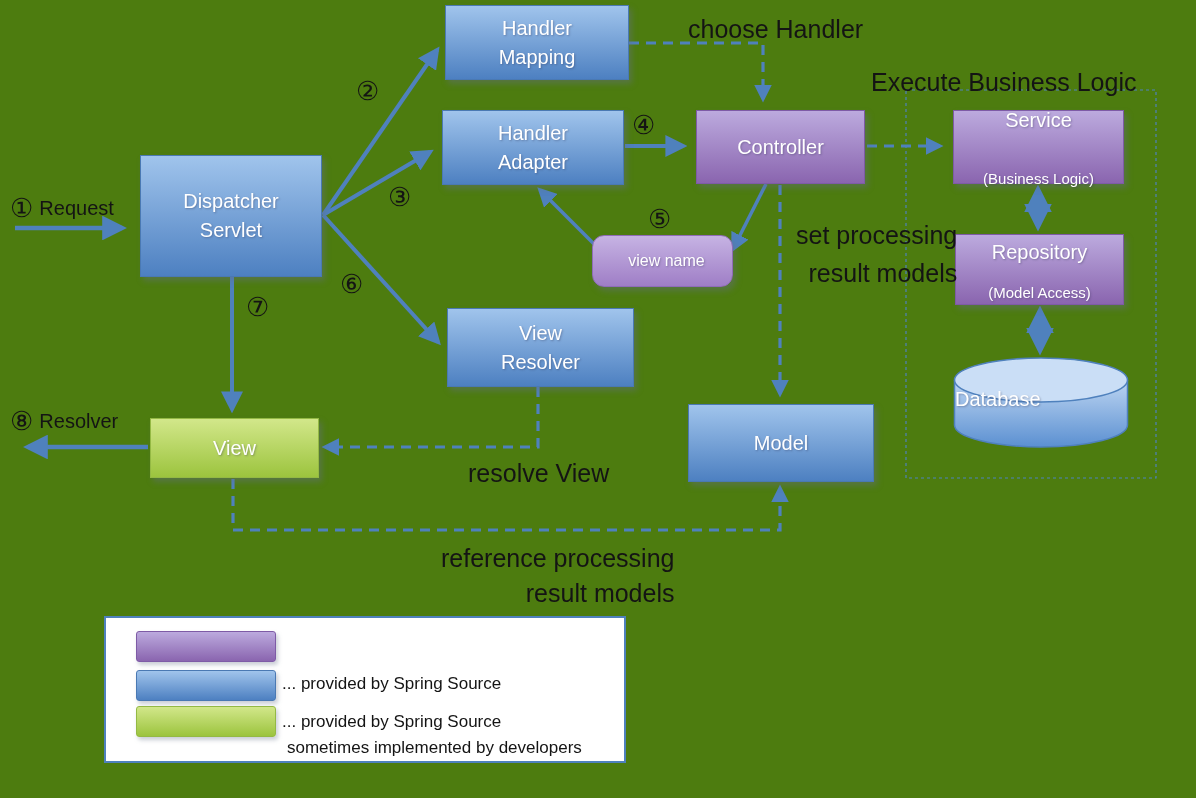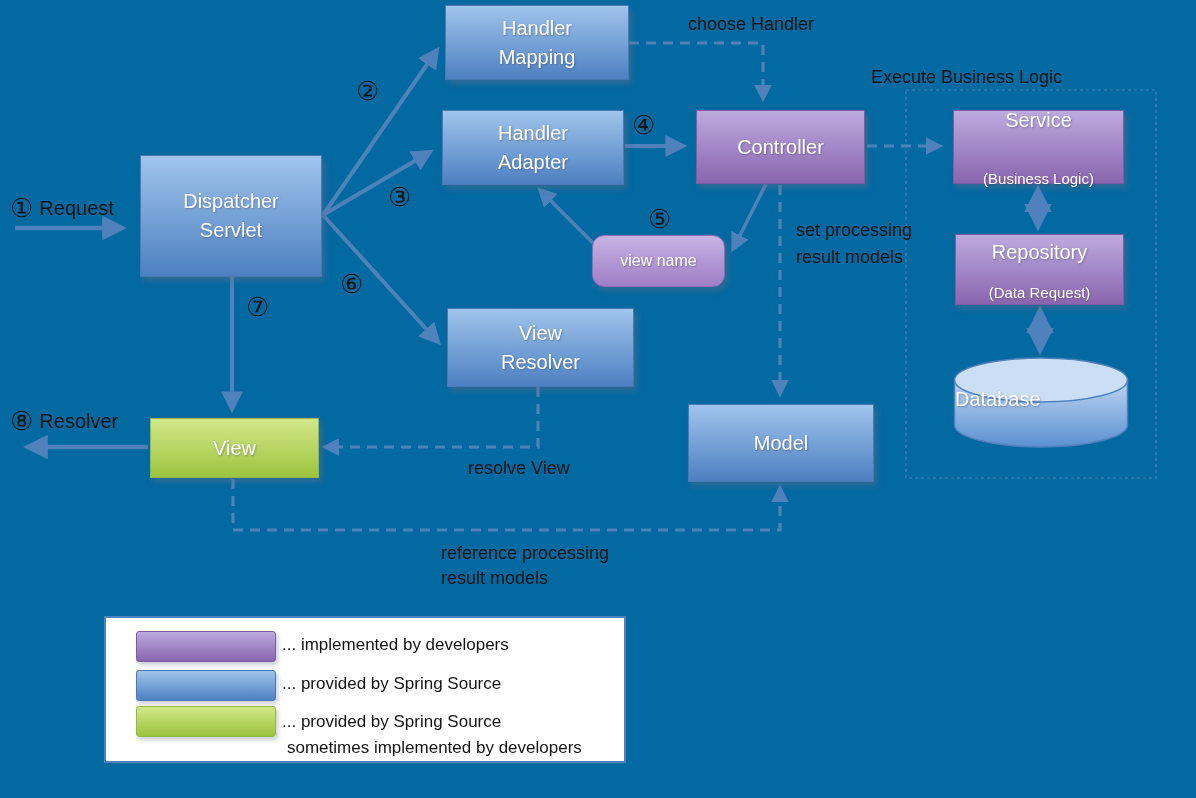--- a/index.html
+++ b/index.html
@@ -1,31 +1,31 @@
 <!DOCTYPE html>
 <html><head>
 <meta charset="utf-8">
 <style>
   html,body{margin:0;padding:0;background:#fff;}
-  #stage{position:relative;width:1196px;height:798px;background:#0369a1;overflow:hidden;
+  #stage{position:relative;width:1196px;height:798px;background:#4d7c0f;overflow:hidden;
          font-family:"Liberation Sans",sans-serif;}
   svg.overlay{position:absolute;left:0;top:0;width:1196px;height:798px;pointer-events:none;}
 
   .node{position:absolute;display:flex;flex-direction:column;align-items:center;justify-content:center;
         color:#fff;text-align:center;white-space:pre-line;
         box-shadow:3px 4px 6px rgba(100,110,130,.45);
         text-shadow:1px 1px 2px rgba(50,50,80,.35);}
   .node .main{font-size:20px;line-height:1.45;}
   .node .sub{font-size:15px;line-height:1.2;margin-top:17px;}
   .blue{background:linear-gradient(to bottom,#a0c4ec,#4d80c1);border:1px solid #4a79b3;}
   .purple{background:linear-gradient(to bottom,#bcaade,#8a65af);border:1px solid #7e5ba6;}
   .green{background:linear-gradient(to bottom,#d2e78a,#9cc43e);border:1px solid #94b944;}
   .rounded{border-radius:12px;}
 
-  .ann{position:absolute;color:#141414;font-size:18px;line-height:1.5;white-space:pre-line;}
+  .ann{position:absolute;color:#141414;font-size:25px;line-height:1.5;white-space:pre-line;text-align:right;}
   .num{position:absolute;color:#141414;font-size:26px;line-height:1;}
   .bignum{font-size:26px;margin-right:6px;}
   .reqresp{position:absolute;color:#141414;font-size:20px;display:flex;align-items:center;}
 
   .legend{position:absolute;left:104px;top:616px;width:518px;height:143px;
           border:2px solid #4f81bd;background:#fff;}
   .swatch{position:absolute;left:30px;width:138px;height:29px;border-radius:3px;
           box-shadow:2px 3px 4px rgba(120,130,150,.4);}
   .sw-purple{top:13px;background:linear-gradient(to bottom,#bcaade,#8a65af);border:1px solid #7e5ba6;}
   .sw-blue{top:52px;background:linear-gradient(to bottom,#a0c4ec,#4d80c1);border:1px solid #4a79b3;}
@@ -90,33 +90,33 @@
   </div>
   <div class="node purple" style="left:696px;top:110px;width:167px;height:72px;">
     <div class="main">Controller</div>
   </div>
   <div class="node purple" style="left:953px;top:110px;width:169px;height:72px;gap:18px;">
     <div class="main">Service</div>
     <div class="sub">(Business Logic)</div>
   </div>
   <div class="node purple" style="left:955px;top:234px;width:167px;height:69px;">
     <div class="main">Repository</div>
-    <div class="sub">(Data Request)</div>
+    <div class="sub">(Model Access)</div>
   </div>
   <div class="node blue" style="left:447px;top:308px;width:185px;height:77px;">
     <div class="main">View
 Resolver</div>
   </div>
   <div class="node green" style="left:150px;top:418px;width:167px;height:58px;">
     <div class="main">View</div>
   </div>
   <div class="node blue" style="left:688px;top:404px;width:184px;height:76px;">
     <div class="main">Model</div>
   </div>
-  <div class="node purple rounded" style="left:592px;top:235px;width:131px;height:50px;background:linear-gradient(to bottom,#c6b3e3,#9f7ec6);border:1px solid #8f6cb8;">
+  <div class="node purple rounded" style="left:592px;top:235px;width:131px;height:50px;background:linear-gradient(to bottom,#c6b3e3,#9f7ec6);border:1px solid #8f6cb8;padding-left:8px;">
     <div style="font-size:16px;">view name</div>
   </div>
   <div class="db-label">Database</div>
 
   <div class="num" style="left:356px;top:78px;">②</div>
   <div class="num" style="left:388px;top:184px;">③</div>
   <div class="num" style="left:632px;top:112px;">④</div>
   <div class="num" style="left:648px;top:206px;">⑤</div>
   <div class="num" style="left:340px;top:271px;">⑥</div>
   <div class="num" style="left:246px;top:294px;">⑦</div>
@@ -134,19 +134,18 @@
   <div class="ann" style="left:796px;top:217px;">set processing
 result models</div>
   <div class="ann" style="left:468px;top:455px;">resolve View</div>
   <div class="ann" style="left:441px;top:541px;line-height:1.4;">reference processing
 result models</div>
 
   <div class="legend">
     <div class="swatch sw-purple"></div>
     <div class="swatch sw-blue"></div>
     <div class="swatch sw-green"></div>
-    <div class="legend-label" style="top:17px;">... implemented by developers</div>
     <div class="legend-label" style="top:56px;">... provided by Spring Source</div>
     <div class="legend-label" style="top:94px;">... provided by Spring Source</div>
     <div class="legend-label" style="top:120px;left:181px;text-align:right;">sometimes implemented by developers</div>
   </div>
 
 </div>
 
 </body></html>

